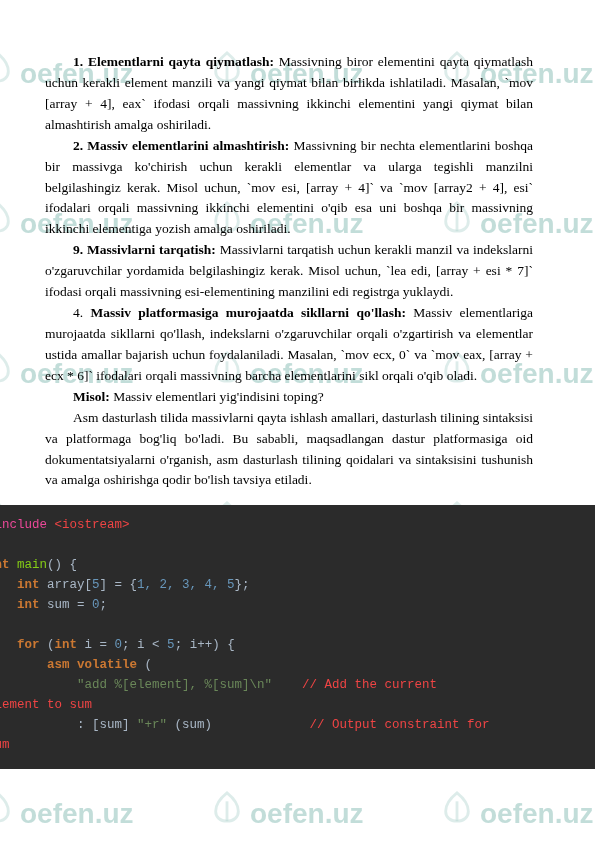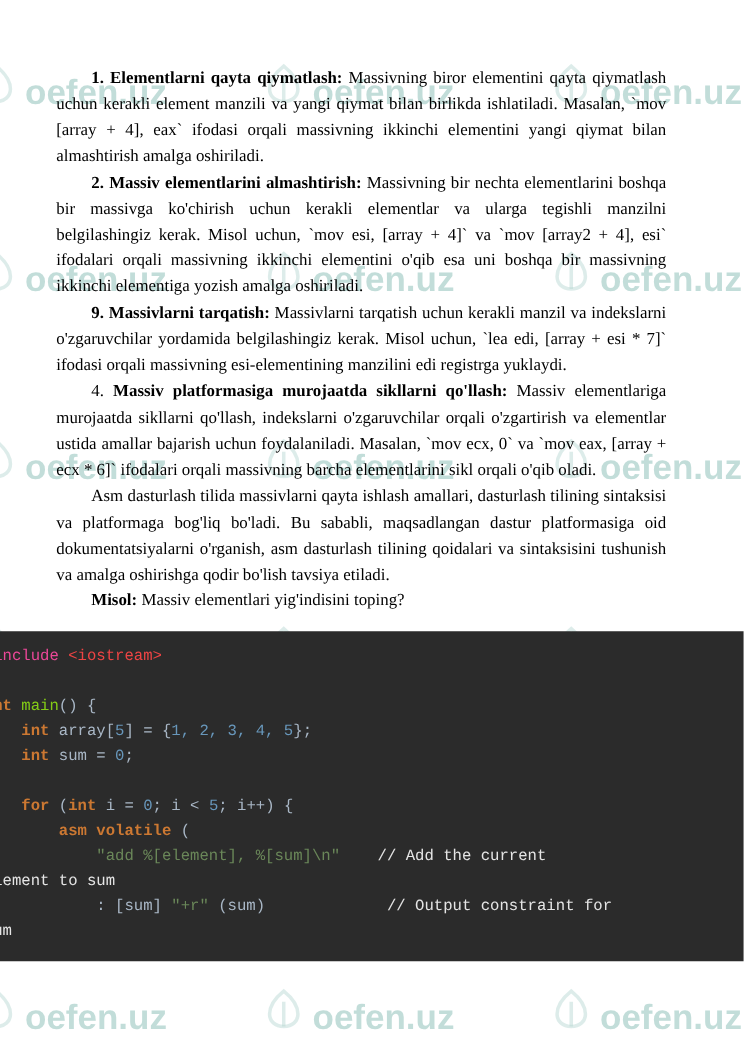--- a/index.html
+++ b/index.html
@@ -57,21 +57,21 @@
     padding: 10px 14px 14px 14px;
     white-space: pre;
     overflow: hidden;
   }
   .tok-pp    { color: #ec4899; }           
   .tok-inc   { color: #ef4444; }           
   .tok-kw    { color: #cc7832; font-weight: bold; }
   .tok-fn    { color: #84cc16; }           
   .tok-num   { color: #6897bb; }
   .tok-str   { color: #6a8759; }
-  .tok-cmt   { color: #e5e5e5; }
+  .tok-cmt   { color: #ef4444; }
 </style>
 </head>
 <body>
 
 <div class="watermark-layer" id="wm-layer">
     <div class="wm" style="top: 50px; left: -20px;">
       <span><svg viewBox="0 0 24 24" fill="none" stroke="currentColor" stroke-width="2">
           <path d="M12 2C7 6 4 10 4 15c0 4 3 7 8 7s8-3 8-7c0-5-3-9-8-13z"></path>
           <path d="M12 22V8"></path>
         </svg></span>
@@ -210,25 +210,25 @@
 
   <p class="para">
     <b>9. Massivlarni tarqatish:</b><span> Massivlarni tarqatish uchun kerakli manzil va indekslarni o'zgaruvchilar yordamida belgilashingiz kerak. Misol uchun, `lea edi, [array + esi * 7]` ifodasi orqali massivning esi-elementining manzilini edi registrga yuklaydi.</span>
   </p>
 
   <p class="para">
     <span>4. </span><b>Massiv platformasiga murojaatda sikllarni qo'llash:</b><span> Massiv elementlariga murojaatda sikllarni qo'llash, indekslarni o'zgaruvchilar orqali o'zgartirish va elementlar ustida amallar bajarish uchun foydalaniladi. Masalan, `mov ecx, 0` va `mov eax, [array + ecx * 6]` ifodalari orqali massivning barcha elementlarini sikl orqali o'qib oladi.</span>
   </p>
 
   <p class="para">
+    <b>Misol:</b><span> Massiv elementlari yig'indisini toping?</span>
+  </p>
+
+  <p class="para">
     <span>Asm dasturlash tilida massivlarni qayta ishlash amallari, dasturlash tilining sintaksisi va platformaga bog'liq bo'ladi. Bu sababli, maqsadlangan dastur platformasiga oid dokumentatsiyalarni o'rganish, asm dasturlash tilining qoidalari va sintaksisini tushunish va amalga oshirishga qodir bo'lish tavsiya etiladi.</span>
-  </p>
-
-  <p class="para">
-    <b>Misol:</b><span> Massiv elementlari yig'indisini toping?</span>
   </p>
 
   <div class="codeblock"><span class="tok-pp">#include </span><span class="tok-inc">&lt;iostream&gt;</span>
 
 <span class="tok-kw">int</span><span class="tok-fn"> main</span><span>() {</span>
     <span class="tok-kw">int</span><span> array[</span><span class="tok-num">5</span><span>] = {</span><span class="tok-num">1, 2, 3, 4, 5</span><span>};</span>
     <span class="tok-kw">int</span><span> sum = </span><span class="tok-num">0</span><span>;</span>
 
     <span class="tok-kw">for</span><span> (</span><span class="tok-kw">int</span><span> i = </span><span class="tok-num">0</span><span>; i &lt; </span><span class="tok-num">5</span><span>; i++) {</span>
         <span class="tok-kw">asm volatile</span><span> (</span>

